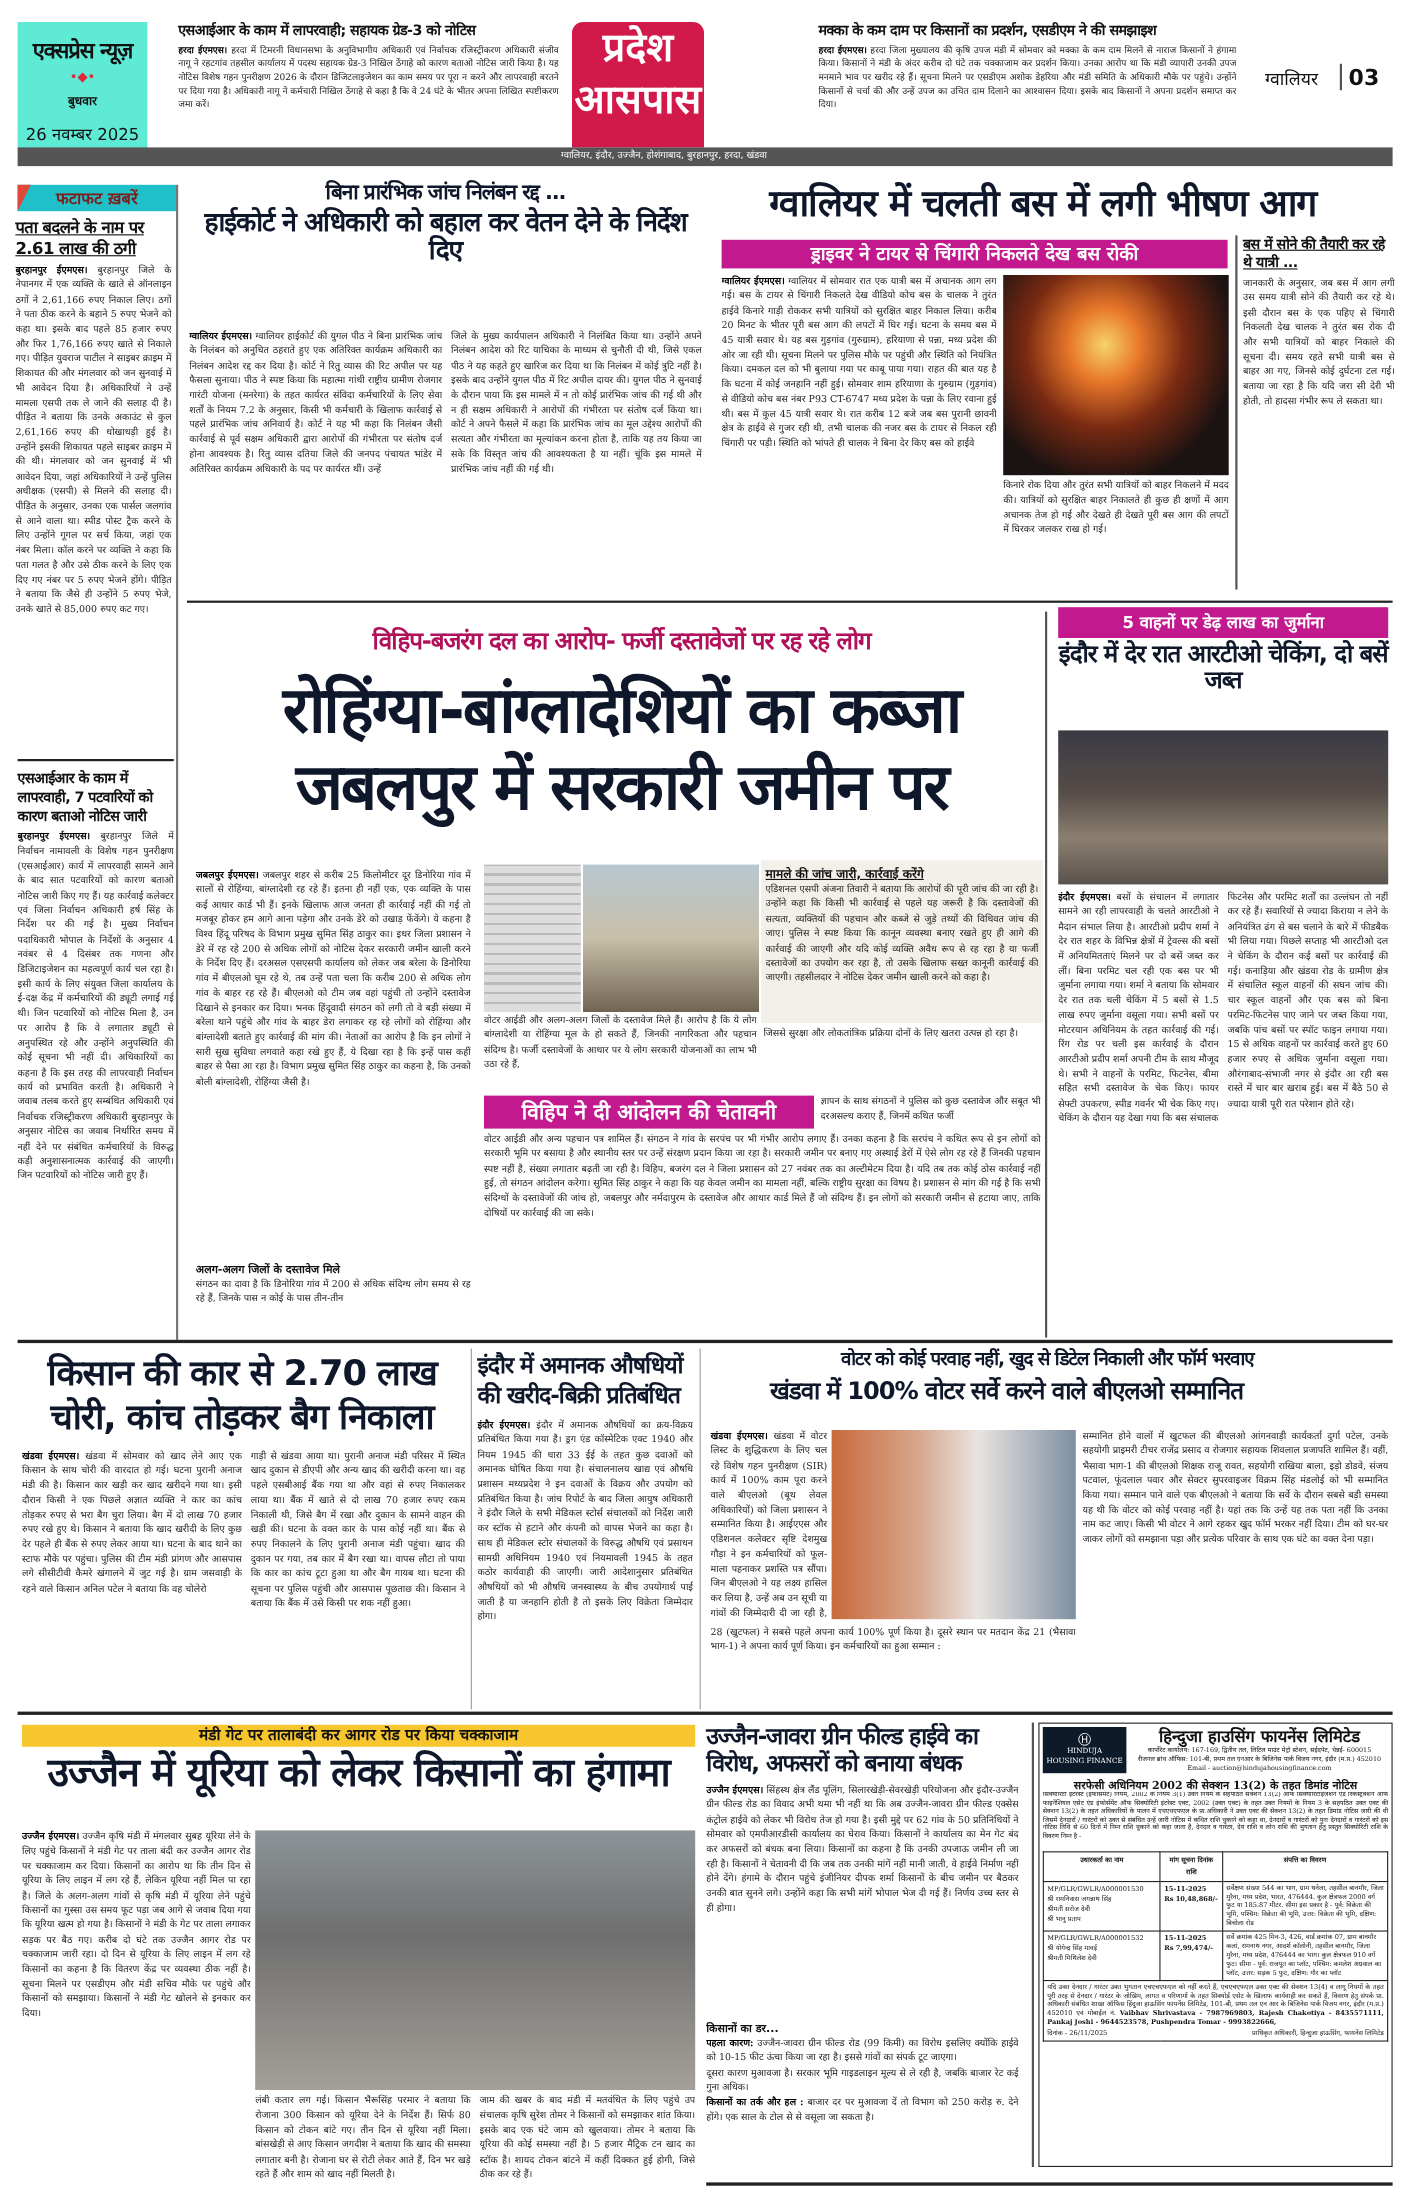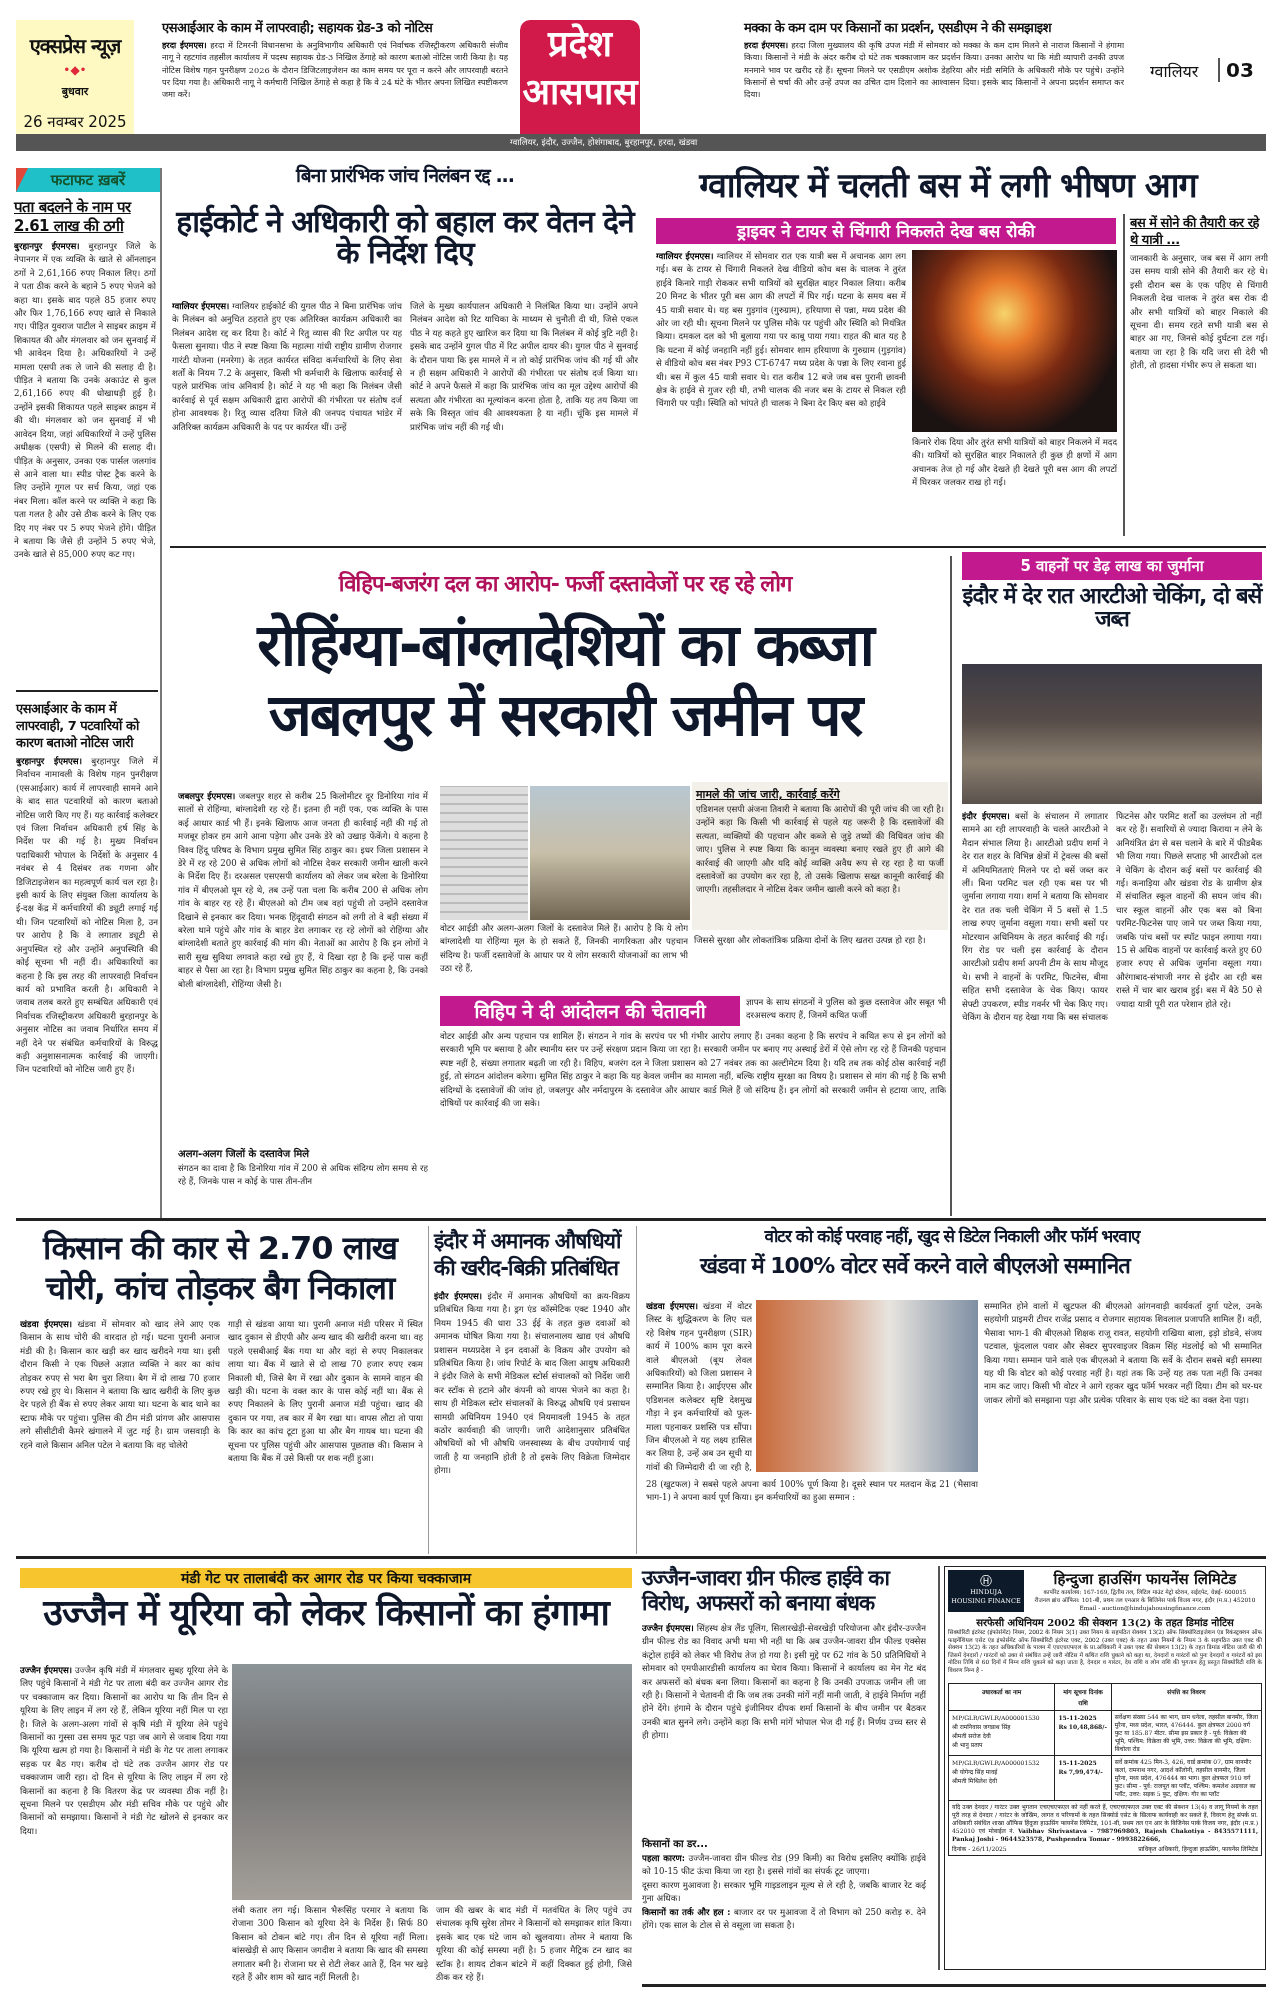--- a/index.html
+++ b/index.html
@@ -4,37 +4,37 @@
 <style>
 *{box-sizing:border-box;margin:0;padding:0}
 body{width:1279px;height:2008px;background:#fff;font-family:"DejaVu Sans",sans-serif;color:#111;position:relative;overflow:hidden}
 .abs{position:absolute}
 .body-text{font-family:"DejaVu Serif",serif;font-size:8.6px;line-height:13.4px;color:#222;text-align:justify;overflow:hidden}
 .body-text b{font-weight:bold;color:#000}
 .head{font-family:"DejaVu Sans",sans-serif;font-weight:bold;color:#0f172a;line-height:1.05;letter-spacing:-1px}
 .rule{background:#222}
 .photo{overflow:hidden}
 
-#brand-box{left:16px;top:20px;width:118px;height:115px;background:#fef9c3;text-align:center}
+#brand-box{left:16px;top:20px;width:118px;height:115px;background:#5eead4;text-align:center}
 #brand-name{font-size:20px;font-weight:bold;margin-top:12px;letter-spacing:-1px}
 #brand-dots{color:#e0283b;font-size:12px;margin-top:4px}
 #brand-day{font-size:11px;font-weight:bold;margin-top:6px}
 #brand-date{font-size:15px;margin-top:13px}
 #topbar{left:16px;top:134px;width:1250px;height:17px;background:#555}
 #topbar-cities{left:510px;top:134px;width:400px;height:17px;color:#fff;font-size:8.6px;line-height:17px}
 #section-badge{left:520px;top:20px;width:120px;height:114px;background:#d21a4a;border-radius:10px 10px 0 0;color:#fff;text-align:center;font-weight:bold}
 #section-badge .l1{font-size:36px;line-height:48px}
 #section-badge .l2{font-size:36px;line-height:48px}
 #city-tag{left:1150px;top:60px;font-size:16px}
 #page-no{left:1218px;top:58px;font-size:20px;font-weight:bold;border-left:2px solid #555;padding-left:6px}
 .brief-title{font-size:13px;font-weight:bold;letter-spacing:-0.5px}
 
 .kicker-bar{color:#fff;text-align:center;font-weight:bold}
 
-#fatafat{left:16px;top:168px;width:144px;height:24px;background:#1fc0c8;color:#14532d;font-weight:bold;font-size:15px;text-align:center;line-height:24px}
+#fatafat{left:16px;top:168px;width:144px;height:24px;background:#1fc0c8;color:#7f1d1d;font-weight:bold;font-size:15px;text-align:center;line-height:24px}
 #fatafat::before{content:"";position:absolute;left:0;top:0;border-left:12px solid #e0483a;border-bottom:24px solid transparent}
 .sb-title{font-size:15px;font-weight:bold;letter-spacing:-0.5px;line-height:19px}
 .img-fire{background:radial-gradient(ellipse at 45% 35%,#f6d36a 0%,#e8782a 20%,#7a2a12 45%,#1b1212 75%)}
 .img-rto{background:linear-gradient(180deg,#3a3a44 0%,#564c48 40%,#8a7f6f 70%,#5a514c 100%)}
 .img-docs{background:repeating-linear-gradient(0deg,#ddd 0 7px,#bbb 7px 9px)}
 .img-site{background:linear-gradient(180deg,#b8c7d1 0%,#c8bfa9 50%,#6f6551 100%)}
 .img-blo{background:linear-gradient(90deg,#c86a3b 0%,#d7a58c 35%,#e8e4df 60%,#7e8fa3 100%)}
 .img-crowd{background:linear-gradient(180deg,#8d9498 0%,#6f6f6f 40%,#a49f99 100%)}
 .ad-table{border-collapse:collapse;width:100%;font-size:7.5px;font-family:"DejaVu Serif",serif}
 .ad-table td,.ad-table th{border:1px solid #222;padding:2px 3px;vertical-align:top;text-align:left;line-height:11px}
@@ -79,21 +79,21 @@
   <div class="body-text" style="margin-top:4px;height:402px"><b>बुरहानपुर ईएमएस।</b><span> बुरहानपुर जिले के नेपानगर में एक व्यक्ति के खाते से ऑनलाइन ठगों ने 2,61,166 रुपए निकाल लिए। ठगों ने पता ठीक करने के बहाने 5 रुपए भेजने को कहा था। इसके बाद पहले 85 हजार रुपए और फिर 1,76,166 रुपए खाते से निकाले गए। पीड़ित युवराज पाटील ने साइबर क्राइम में शिकायत की और मंगलवार को जन सुनवाई में भी आवेदन दिया है। अधिकारियों ने उन्हें मामला एसपी तक ले जाने की सलाह दी है। पीड़ित ने बताया कि उनके अकाउंट से कुल 2,61,166 रुपए की धोखाधड़ी हुई है। उन्होंने इसकी शिकायत पहले साइबर क्राइम में की थी। मंगलवार को जन सुनवाई में भी आवेदन दिया, जहां अधिकारियों ने उन्हें पुलिस अधीक्षक (एसपी) से मिलने की सलाह दी। पीड़ित के अनुसार, उनका एक पार्सल जलगांव से आने वाला था। स्पीड पोस्ट ट्रैक करने के लिए उन्होंने गूगल पर सर्च किया, जहां एक नंबर मिला। कॉल करने पर व्यक्ति ने कहा कि पता गलत है और उसे ठीक करने के लिए एक दिए गए नंबर पर 5 रुपए भेजने होंगे। पीड़ित ने बताया कि जैसे ही उन्होंने 5 रुपए भेजे, उनके खाते से 85,000 रुपए कट गए।</span></div>
 </div>
 <div class="abs rule" style="left:16px;top:690px;width:142px;height:2px"></div>
 <div class="abs" style="left:16px;top:700px;width:142px">
   <div class="sb-title" style="font-size:13px;line-height:17px">एसआईआर के काम में लापरवाही, 7 पटवारियों को कारण बताओ नोटिस जारी</div>
   <div class="body-text" style="margin-top:4px;height:450px"><b>बुरहानपुर ईएमएस।</b><span> बुरहानपुर जिले में निर्वाचन नामावली के विशेष गहन पुनरीक्षण (एसआईआर) कार्य में लापरवाही सामने आने के बाद सात पटवारियों को कारण बताओ नोटिस जारी किए गए हैं। यह कार्रवाई कलेक्टर एवं जिला निर्वाचन अधिकारी हर्ष सिंह के निर्देश पर की गई है। मुख्य निर्वाचन पदाधिकारी भोपाल के निर्देशों के अनुसार 4 नवंबर से 4 दिसंबर तक गणना और डिजिटाइजेशन का महत्वपूर्ण कार्य चल रहा है। इसी कार्य के लिए संयुक्त जिला कार्यालय के ई-दक्ष केंद्र में कर्मचारियों की ड्यूटी लगाई गई थी। जिन पटवारियों को नोटिस मिला है, उन पर आरोप है कि वे लगातार ड्यूटी से अनुपस्थित रहे और उन्होंने अनुपस्थिति की कोई सूचना भी नहीं दी। अधिकारियों का कहना है कि इस तरह की लापरवाही निर्वाचन कार्य को प्रभावित करती है। अधिकारी ने जवाब तलब करते हुए सम्बंधित अधिकारी एवं निर्वाचक रजिस्ट्रीकरण अधिकारी बुरहानपुर के अनुसार नोटिस का जवाब निर्धारित समय में नहीं देने पर संबंधित कर्मचारियों के विरुद्ध कड़ी अनुशासनात्मक कार्रवाई की जाएगी। जिन पटवारियों को नोटिस जारी हुए हैं।</span></div>
 </div>
 
 <div class="abs" style="left:170px;top:166px;width:470px;text-align:center">
   <div class="head" style="font-size:19px">बिना प्रारंभिक जांच निलंबन रद्द ...</div>
-  <div class="head" style="font-size:30px;margin-top:20px">हाईकोर्ट ने अधिकारी को बहाल कर वेतन देने के निर्देश दिए</div>
+  <div class="head" style="font-size:24px;margin-top:4px">हाईकोर्ट ने अधिकारी को बहाल कर वेतन देने के निर्देश दिए</div>
 </div>
 <div class="abs body-text" style="left:172px;top:300px;width:230px;height:240px"><b>ग्वालियर ईएमएस।</b><span> ग्वालियर हाईकोर्ट की युगल पीठ ने बिना प्रारंभिक जांच के निलंबन को अनुचित ठहराते हुए एक अतिरिक्त कार्यक्रम अधिकारी का निलंबन आदेश रद्द कर दिया है। कोर्ट ने रितु व्यास की रिट अपील पर यह फैसला सुनाया। पीठ ने स्पष्ट किया कि महात्मा गांधी राष्ट्रीय ग्रामीण रोजगार गारंटी योजना (मनरेगा) के तहत कार्यरत संविदा कर्मचारियों के लिए सेवा शर्तों के नियम 7.2 के अनुसार, किसी भी कर्मचारी के खिलाफ कार्रवाई से पहले प्रारंभिक जांच अनिवार्य है। कोर्ट ने यह भी कहा कि निलंबन जैसी कार्रवाई से पूर्व सक्षम अधिकारी द्वारा आरोपों की गंभीरता पर संतोष दर्ज होना आवश्यक है। रितु व्यास दतिया जिले की जनपद पंचायत भांडेर में अतिरिक्त कार्यक्रम अधिकारी के पद पर कार्यरत थीं। उन्हें</span></div>
 <div class="abs body-text" style="left:410px;top:300px;width:228px;height:240px">जिले के मुख्य कार्यपालन अधिकारी ने निलंबित किया था। उन्होंने अपने निलंबन आदेश को रिट याचिका के माध्यम से चुनौती दी थी, जिसे एकल पीठ ने यह कहते हुए खारिज कर दिया था कि निलंबन में कोई त्रुटि नहीं है। इसके बाद उन्होंने युगल पीठ में रिट अपील दायर की। युगल पीठ ने सुनवाई के दौरान पाया कि इस मामले में न तो कोई प्रारंभिक जांच की गई थी और न ही सक्षम अधिकारी ने आरोपों की गंभीरता पर संतोष दर्ज किया था। कोर्ट ने अपने फैसले में कहा कि प्रारंभिक जांच का मूल उद्देश्य आरोपों की सत्यता और गंभीरता का मूल्यांकन करना होता है, ताकि यह तय किया जा सके कि विस्तृत जांच की आवश्यकता है या नहीं। चूंकि इस मामले में प्रारंभिक जांच नहीं की गई थी।</div>
 
 <div class="abs head" style="left:648px;top:168px;width:600px;font-size:34px;text-align:center">ग्वालियर में चलती बस में लगी भीषण आग</div>
 <div class="abs kicker-bar" style="left:656px;top:218px;width:460px;height:26px;font-size:17px;line-height:26px;background:#c2198f">ड्राइवर ने टायर से चिंगारी निकलते देख बस रोकी</div>
 <div class="abs body-text" style="left:656px;top:250px;width:250px;height:285px"><b>ग्वालियर ईएमएस।</b><span> ग्वालियर में सोमवार रात एक यात्री बस में अचानक आग लग गई। बस के टायर से चिंगारी निकलते देख वीडियो कोच बस के चालक ने तुरंत हाईवे किनारे गाड़ी रोककर सभी यात्रियों को सुरक्षित बाहर निकाल लिया। करीब 20 मिनट के भीतर पूरी बस आग की लपटों में घिर गई। घटना के समय बस में 45 यात्री सवार थे। यह बस गुड़गांव (गुरुग्राम), हरियाणा से पन्ना, मध्य प्रदेश की ओर जा रही थी। सूचना मिलने पर पुलिस मौके पर पहुंची और स्थिति को नियंत्रित किया। दमकल दल को भी बुलाया गया पर काबू पाया गया। राहत की बात यह है कि घटना में कोई जनहानि नहीं हुई। सोमवार शाम हरियाणा के गुरुग्राम (गुड़गांव) से वीडियो कोच बस नंबर P93 CT-6747 मध्य प्रदेश के पन्ना के लिए रवाना हुई थी। बस में कुल 45 यात्री सवार थे। रात करीब 12 बजे जब बस पुरानी छावनी क्षेत्र के हाईवे से गुजर रही थी, तभी चालक की नजर बस के टायर से निकल रही चिंगारी पर पड़ी। स्थिति को भांपते ही चालक ने बिना देर किए बस को हाईवे</span></div>
 <div class="abs photo img-fire" style="left:912px;top:250px;width:205px;height:182px"></div>
 <div class="abs body-text" style="left:912px;top:436px;width:205px;height:100px">किनारे रोक दिया और तुरंत सभी यात्रियों को बाहर निकलने में मदद की। यात्रियों को सुरक्षित बाहर निकालते ही कुछ ही क्षणों में आग अचानक तेज हो गई और देखते ही देखते पूरी बस आग की लपटों में घिरकर जलकर राख हो गई।</div>
 <div class="abs" style="left:1123px;top:214px;width:2px;height:322px;background:#555"></div>

